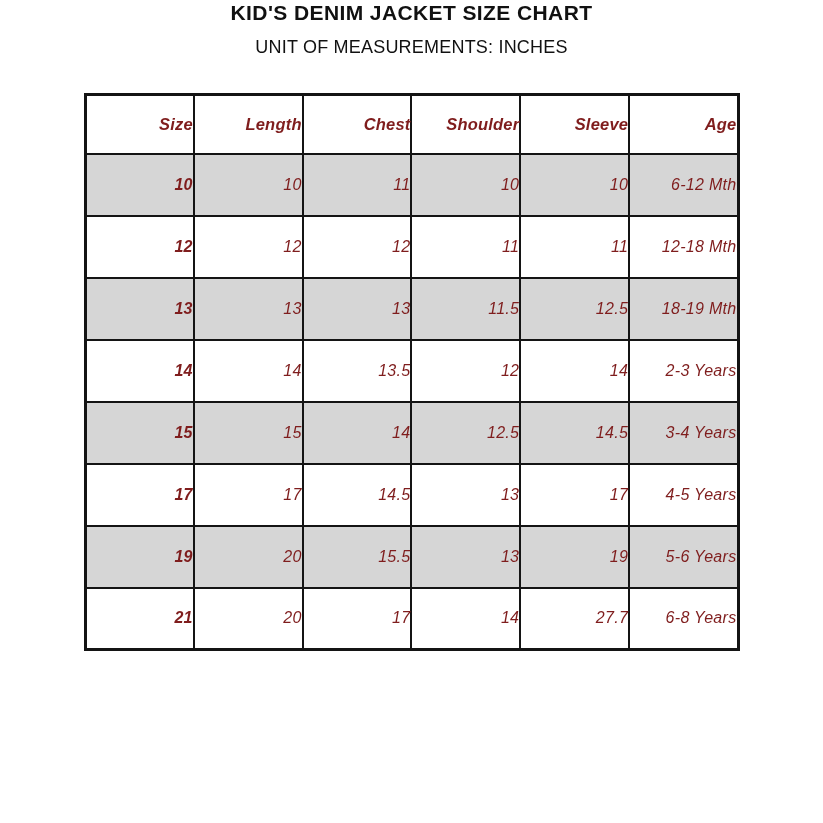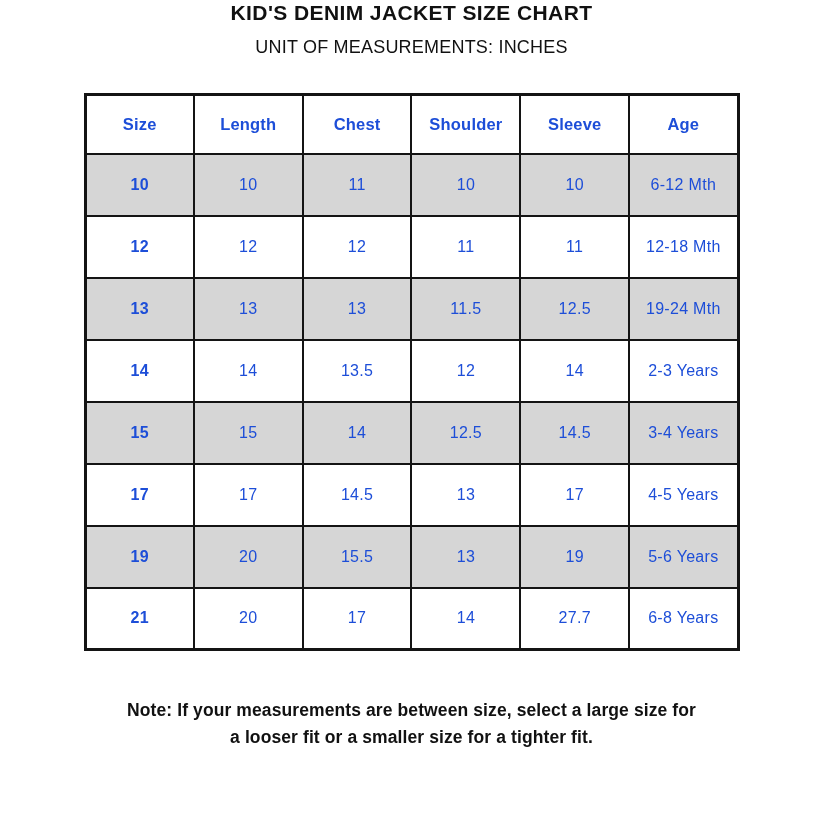--- a/index.html
+++ b/index.html
@@ -37,26 +37,27 @@
   .subtitle .unit-value { font-weight: 400; }
   .size-table {
     width: 656px;
     margin: 35px auto 0 auto;
     border-collapse: collapse;
     table-layout: fixed;
     border: 3px solid #141414;
   }
   .size-table th, .size-table td {
     border: 2px solid #141414;
-    text-align: center;
+    text-align: right;
     vertical-align: middle;
     padding: 0;
     font-size: 16px;
-    color: #1d4ed8;
+    color: #7f1d1d;
     letter-spacing: 0.3px;
+    font-style: italic;
   }
   .size-table th {
     height: 59px;
     font-size: 16.5px;
     font-weight: 700;
     background: #ffffff;
     letter-spacing: 0.2px;
   }
   .size-table td { height: 62px; font-weight: 400; }
   .size-table td:first-child { font-weight: 700; }
@@ -112,21 +113,21 @@
         <td>11</td>
         <td>11</td>
         <td>12-18 Mth</td>
       </tr>
       <tr>
         <td>13</td>
         <td>13</td>
         <td>13</td>
         <td>11.5</td>
         <td>12.5</td>
-        <td>19-24 Mth</td>
+        <td>18-19 Mth</td>
       </tr>
       <tr>
         <td>14</td>
         <td>14</td>
         <td>13.5</td>
         <td>12</td>
         <td>14</td>
         <td>2-3 Years</td>
       </tr>
       <tr>
@@ -157,18 +158,14 @@
         <td>21</td>
         <td>20</td>
         <td>17</td>
         <td>14</td>
         <td>27.7</td>
         <td>6-8 Years</td>
       </tr>
     </tbody>
   </table>
 
-  <p class="note">
-    <span>Note: If your measurements are between size, select a large size for</span><br>
-    <span>a looser fit or a smaller size for a tighter fit.</span>
-  </p>
 
 </div>
 
 </body></html>

